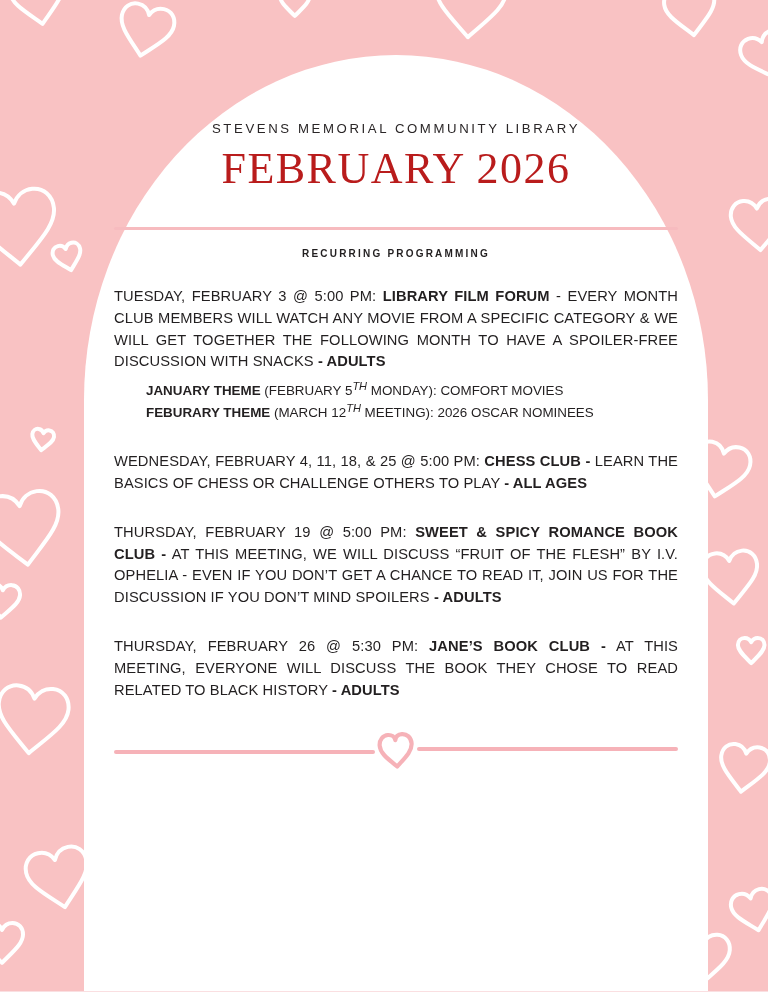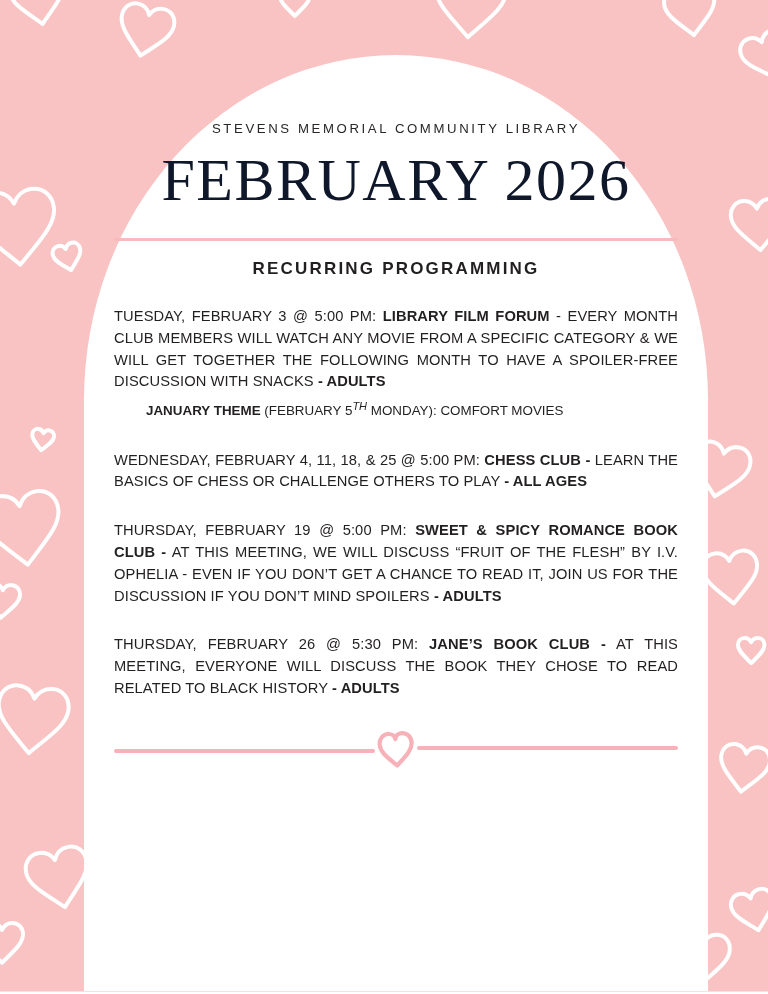--- a/index.html
+++ b/index.html
@@ -34,40 +34,40 @@
     border-radius:312px 312px 0 0 / 345px 345px 0 0;
     padding:66px 30px 0;
   }
   .library-name{
     text-align:center;
     font-size:13.2px;
     letter-spacing:2.6px;
     color:#2a2627;
   }
   .title{
-    margin-top:18px;
+    margin-top:7px;
     text-align:center;
     font-family:"Liberation Serif","DejaVu Serif",serif;
     font-weight:400;
-    font-size:60px;
+    font-size:44px;
     line-height:52px;
     letter-spacing:1.5px;
-    color:#0f172a;
+    color:#b91c1c;
   }
   .divider-line{
     margin-top:32px;
     height:3px;
     background:var(--accent-pink);
     border-radius:2px;
   }
   .section-heading{
     margin-top:18px;
     text-align:center;
     font-weight:bold;
-    font-size:17px;
+    font-size:10px;
     letter-spacing:2.2px;
   }
   .events{margin-top:27px;}
   p.event{
     font-size:14.7px;
     line-height:21.8px;
     letter-spacing:0.1px;
     text-align:justify;
     margin:0 0 27px;
   }
@@ -142,20 +142,21 @@
   <div class="title">
     <div>FEBRUARY 2026</div>
   </div>
   <div class="divider-line"></div>
   <div class="section-heading">RECURRING PROGRAMMING</div>
 
   <div class="events">
       <p class="event"><span>TUESDAY, FEBRUARY 3 @ 5:00 PM: </span><span class="bold">LIBRARY FILM FORUM</span><span> - EVERY MONTH CLUB MEMBERS WILL WATCH ANY MOVIE FROM A SPECIFIC CATEGORY &amp; WE WILL GET TOGETHER THE FOLLOWING MONTH TO HAVE A SPOILER-FREE DISCUSSION WITH SNACKS </span><span class="bold">- ADULTS</span></p>
       <div class="themes">
         <div><span class="bold">JANUARY THEME</span><span> (FEBRUARY 5</span><span class="sup">TH</span><span> MONDAY): COMFORT MOVIES</span></div>
+        <div><span class="bold">FEBURARY THEME</span><span> (MARCH 12</span><span class="sup">TH</span><span> MEETING): 2026 OSCAR NOMINEES</span></div>
       </div>
       <p class="event"><span>WEDNESDAY, FEBRUARY 4, 11, 18, &amp; 25 @ 5:00 PM: </span><span class="bold">CHESS CLUB -</span><span> LEARN THE BASICS OF CHESS OR CHALLENGE OTHERS TO PLAY </span><span class="bold">- ALL AGES</span></p>
       <p class="event"><span>THURSDAY, FEBRUARY 19 @ 5:00 PM: </span><span class="bold">SWEET &amp; SPICY ROMANCE BOOK CLUB -</span><span> AT THIS MEETING, WE WILL DISCUSS “FRUIT OF THE FLESH” BY I.V. OPHELIA - EVEN IF YOU DON’T GET A CHANCE TO READ IT, JOIN US FOR THE DISCUSSION IF YOU DON’T MIND SPOILERS </span><span class="bold">- ADULTS</span></p>
       <p class="event"><span>THURSDAY, FEBRUARY 26 @ 5:30 PM: </span><span class="bold">JANE’S BOOK CLUB -</span><span> AT THIS MEETING, EVERYONE WILL DISCUSS THE BOOK THEY CHOSE TO READ RELATED TO BLACK HISTORY </span><span class="bold">- ADULTS</span></p>
     </div>
 
   <div class="heart-divider">
     <div class="seg left"></div>
     <svg width="48" height="44" viewBox="0 0 48 44">
       <path d="M24 38.5C14.5 29.5 8 24 8 16.5 8 10.5 12 6.5 17 6.5c3.9 0 6.6 2.2 7 5.6.4-3.4 3.1-5.6 7-5.6 5 0 9 4 9 10 0 7.5-6.5 13-16 22z" fill="#ffffff" stroke="#f6b2b8" stroke-width="4.2" stroke-linecap="round" stroke-linejoin="round" transform="rotate(-4 24 22)"></path>

